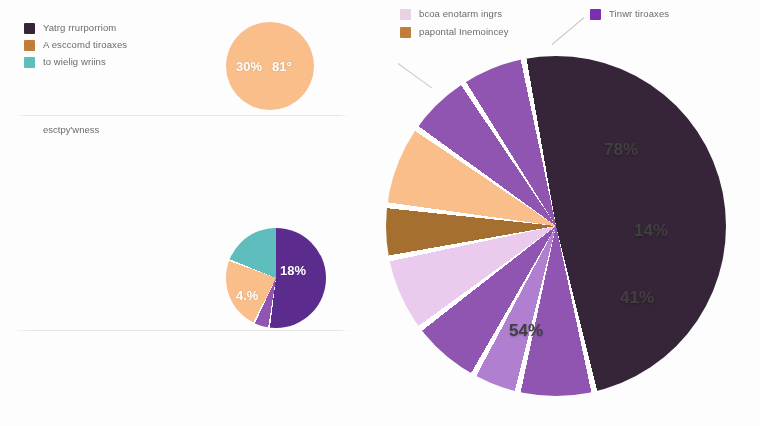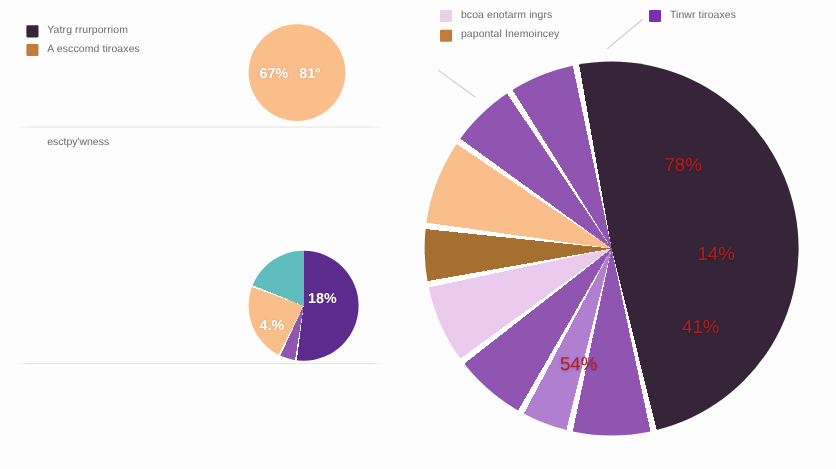--- a/index.html
+++ b/index.html
@@ -53,21 +53,21 @@
   
   #right-panel{position:absolute;left:372px;top:0;width:388px;height:426px;}
   .r-legend{position:absolute;display:block;}
   .r-legend .legend-item{margin-bottom:6px;text-align:right;}
   .r-legend .legend-text{font-size:9.5px;}
   #big-pie{
     position:absolute;left:14px;top:56px;width:340px;height:340px;
     border-radius:50%;filter:blur(.35px);
   }
   .big-label{
-    position:absolute;color:#b91c1c;font-weight:normal;font-size:17px;
+    position:absolute;color:#404040;font-weight:bold;font-size:17px;
     text-shadow:0 1px 2px rgba(0,0,0,.25);
     filter:blur(.3px);white-space:nowrap;
   }
   .leader{
     position:absolute;background:#b9b9b9;height:1px;transform-origin:left center;
     opacity:.75;
   }
 </style>
 </head>
 <body>
@@ -79,23 +79,27 @@
     <div class="chart-row" style="top:14px">
       <div class="legend">
         <div class="legend-item">
           <span class="swatch" style="background:#362438"></span>
           <span class="legend-text">Yatrg rrurporriom</span>
         </div>
         <div class="legend-item">
           <span class="swatch" style="background:#C07D3C"></span>
           <span class="legend-text">A esccomd tiroaxes</span>
         </div>
+        <div class="legend-item">
+          <span class="swatch" style="background:#5FBDBD"></span>
+          <span class="legend-text">to wielig wriins</span>
+        </div>
       </div>
       <div class="mini-pie" style="left:226px;top:8px;width:88px;height:88px;background:#F9BE8A;"></div>
-      <div class="mini-label" style="left:236px;top:45px;">67%</div>
+      <div class="mini-label" style="left:236px;top:45px;">30%</div>
       <div class="mini-label" style="left:272px;top:45px;">81°</div>
       <div class="divider" style="top:101px"></div>
     </div>
 
     <div class="chart-row" style="top:0">
       <div class="legend" style="top:20px">
         <div class="legend-sub">esctpy'wness</div>
       </div>
       <div class="mini-pie" style="left:226px;top:122px;width:100px;height:100px;
                   background:conic-gradient(from 0deg,

